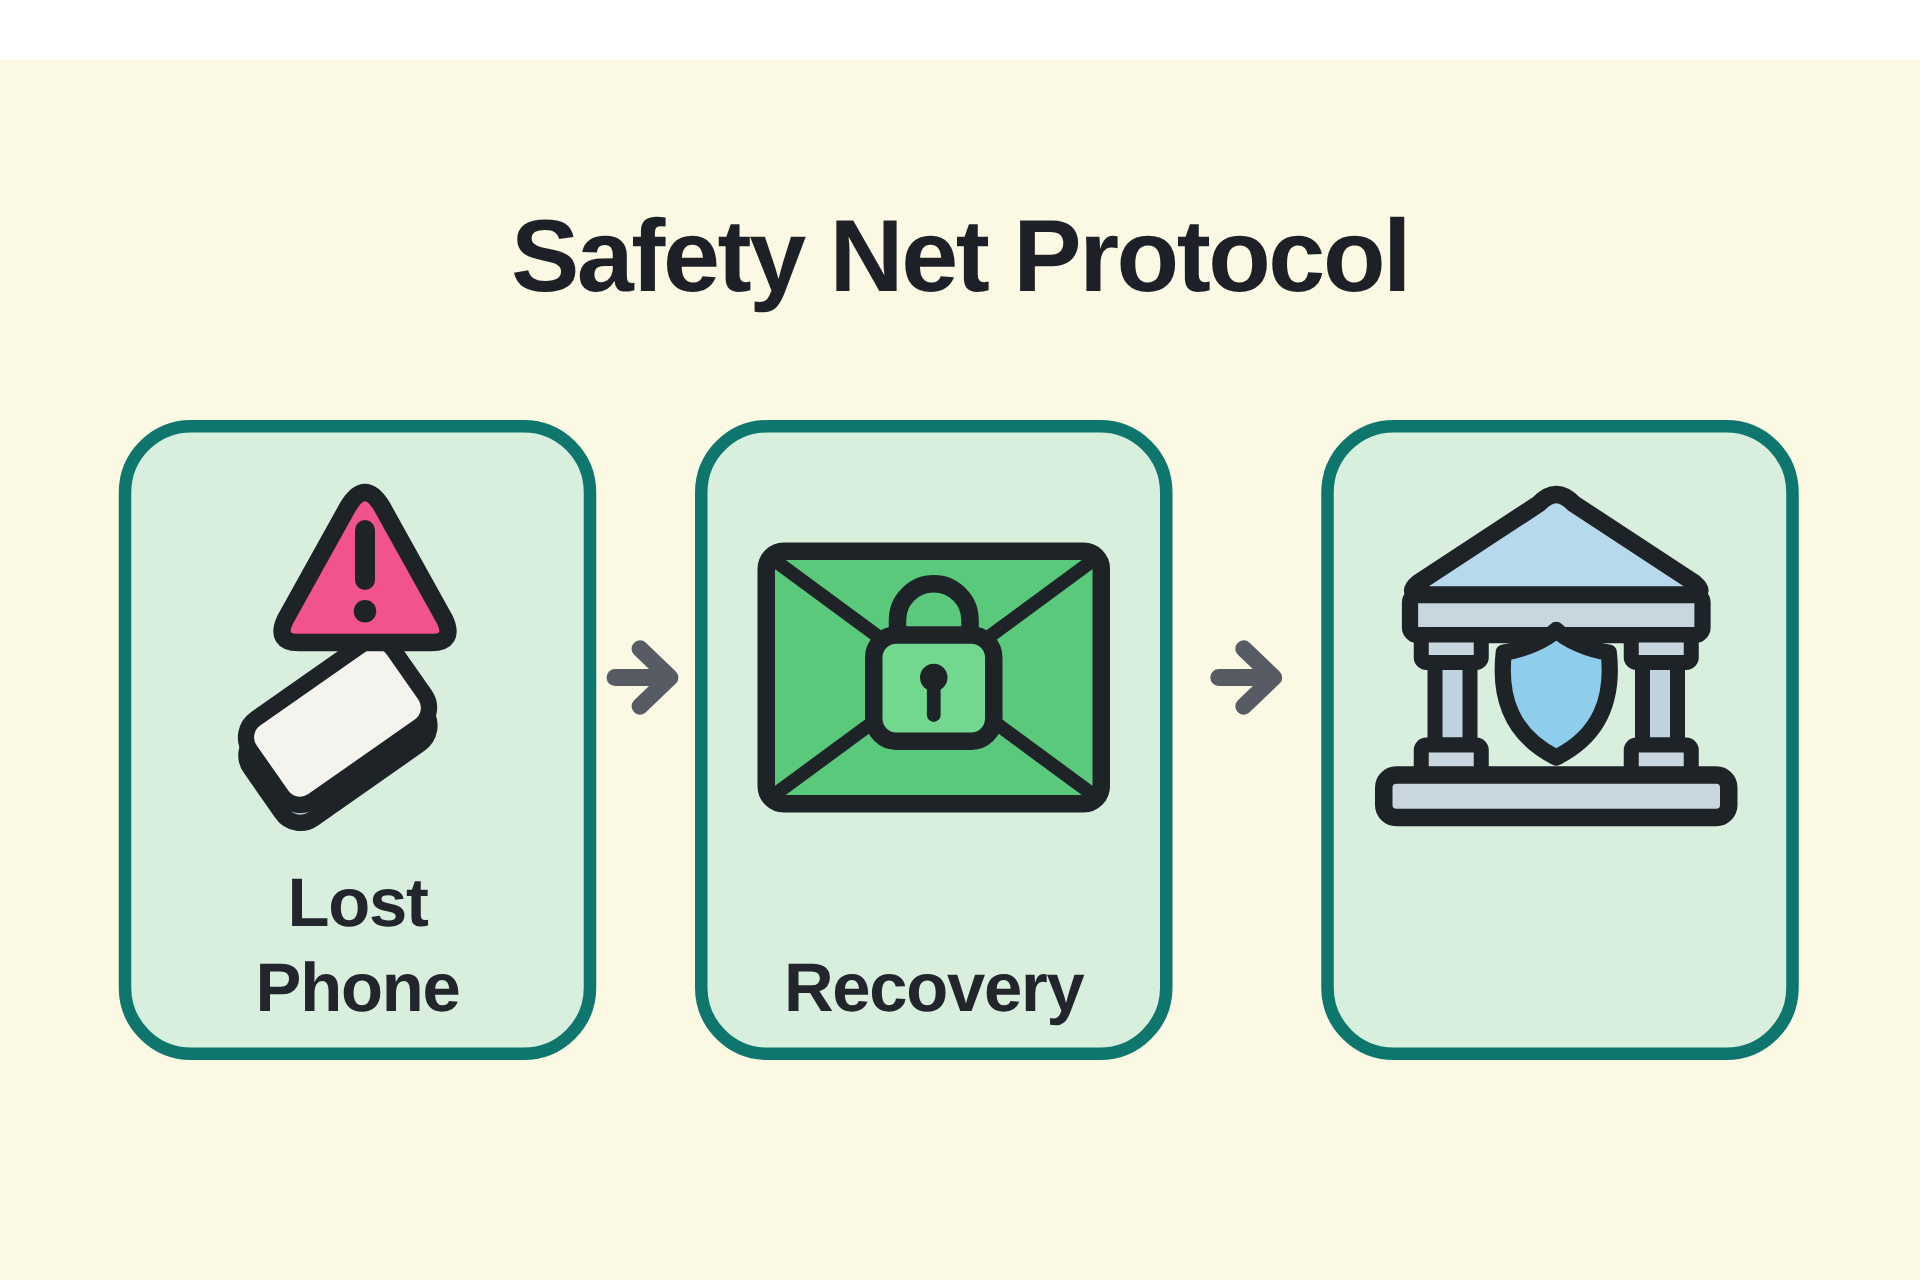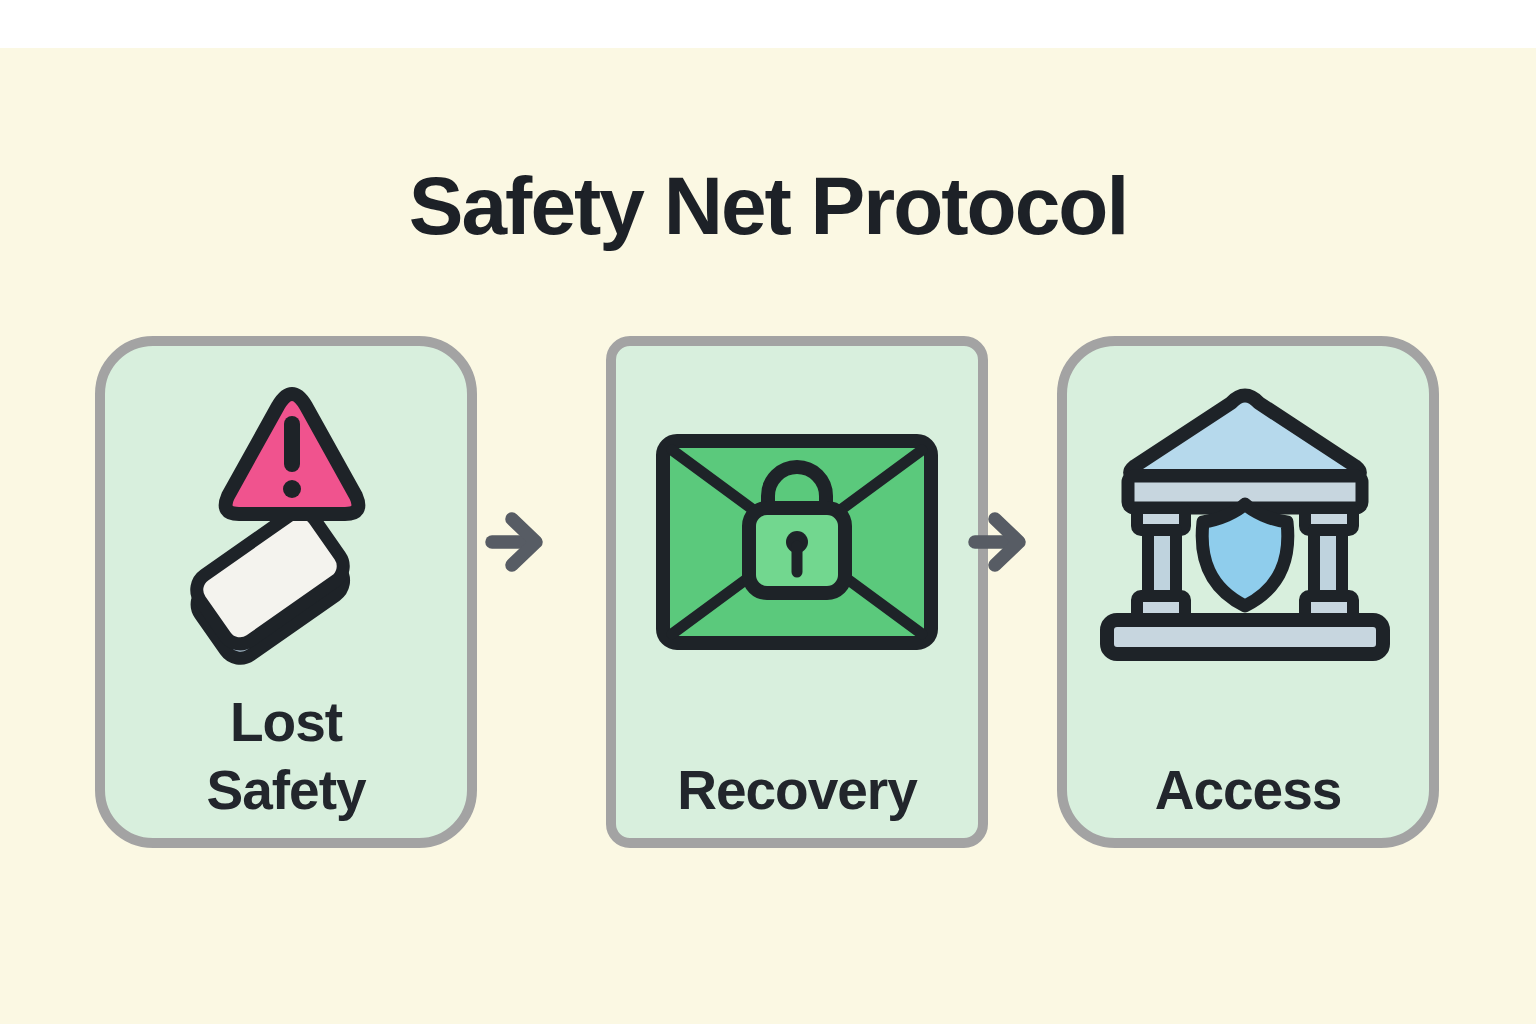--- a/index.html
+++ b/index.html
@@ -10,24 +10,24 @@
     font-family:"Liberation Sans", sans-serif;
     margin-top:48px;
   }
   .title {
     position:absolute; top:116px; left:0; width:100%;
     text-align:center; font-size:82px; line-height:84px;
     font-weight:800; letter-spacing:-2px; color:#1d2127;
   }
   .card {
     position:absolute; top:288px; width:382px; height:512px;
-    background:#d8efdd; border:10px solid #a3a3a3; border-radius:58px;
+    background:#d8efdd; border:10px solid #0f766e; border-radius:58px;
   }
   .card-1 { left:95px; }
-  .card-2 { left:606px;border-radius:24px; }
+  .card-2 { left:556px; }
   .card-3 { left:1057px; }
   .card-icon { position:absolute; left:0; top:0; width:362px; height:330px; display:block; }
   .card-label {
     position:absolute; left:0; bottom:14px; width:100%;
     text-align:center; font-size:55px; line-height:68px;
     font-weight:800; letter-spacing:-1px; color:#22262c;
   }
   .arrow-svg { position:absolute; top:458px; width:72px; height:72px; }
   .arrow-1 { left:484px; }
   .arrow-2 { left:967px; }
@@ -51,21 +51,21 @@
         <rect x="-28" y="-62" width="80" height="140" rx="18" class="ol13" fill="#a9bfce"></rect>
         <rect x="-40" y="-70" width="80" height="140" rx="18" class="ol13" fill="#f4f3ee"></rect>
       </g>
 
       <path d="M 173 60 Q 187 36 201 60 L 251 150 Q 259 168 240 168 L 134 168 Q 115 168 123 150 Z" class="ol" fill="#f0538e"></path>
       <line x1="187" y1="78" x2="187" y2="118" stroke-width="16" stroke-linecap="round" stroke="#1e2328"></line>
       <circle cx="187" cy="143" r="9" fill="#1e2328"></circle>
     </svg>
     <div class="card-label">
       <div>Lost</div>
-      <div>Safety</div>
+      <div>Phone</div>
     </div>
   </section>
 
   <svg class="arrow-svg arrow-1" viewBox="0 0 72 72">
     <g fill="none" stroke-width="13.5" stroke-linecap="round" stroke-linejoin="round" stroke="#575c64">
       <path d="M 8 36 H 45"></path>
       <path d="M 28 13 L 52 36 L 28 59"></path>
     </g>
   </svg>
 
@@ -108,17 +108,16 @@
 
       <rect x="238" y="162" width="48" height="22" rx="4" class="ol12" fill="#c7d6df"></rect>
       <rect x="247" y="184" width="28" height="66" class="ol12" fill="#bfd3de"></rect>
       <rect x="238" y="250" width="48" height="24" rx="4" class="ol12" fill="#c7d6df"></rect>
 
       <rect x="40" y="274" width="276" height="34" rx="10" class="ol" fill="#c7d6df"></rect>
 
       <path d="M 178 158 C 170 166 152 174 136 176 C 132 212 142 242 178 260 C 214 242 224 212 220 176 C 204 174 186 166 178 158 Z" class="ol13" fill="#8fcdec"></path>
     </svg>
     <div class="card-label">
-      <div>Access</div>
     </div>
   </section>
 
 </div>
 
 </body></html>

